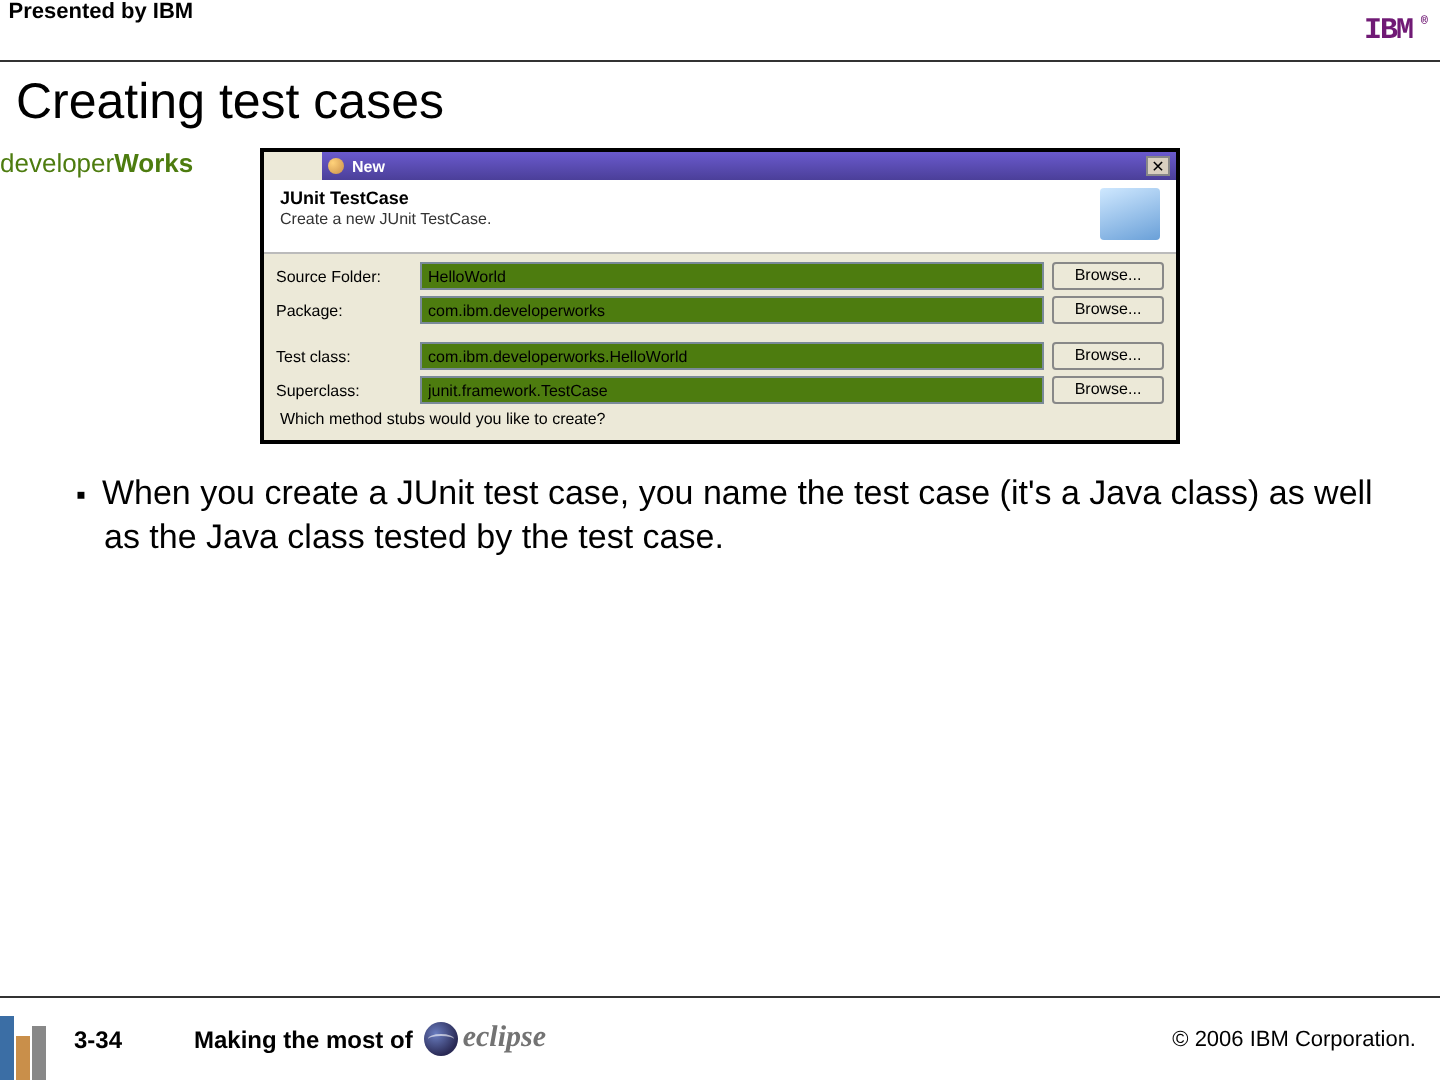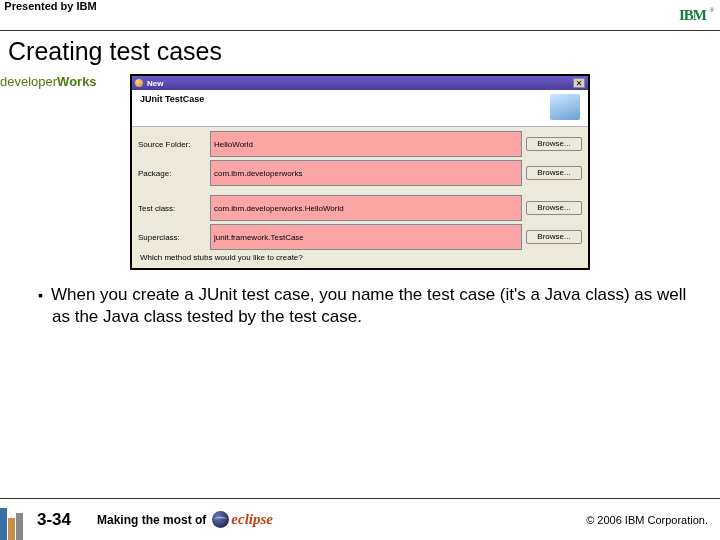--- a/index.html
+++ b/index.html
@@ -9,66 +9,66 @@
   
   .header { height: 30px; display: flex; align-items: center; padding: 0 14px 0 0; }
   .header-left { display: flex; align-items: flex-end; height: 100%; flex-direction: column; }
   .vbar-blue { width: 7px; height: 24px; background: #3b6ea5; margin-right: 1px; }
   .vbar-orange { width: 7px; height: 16px; background: #c98f4a; margin-right: 1px; }
   .vbar-gray { width: 7px; height: 20px; background: #888; margin-right: 10px; }
   .presented { font-size: 11px; font-weight: bold; color: #000; }
   .dw { font-size: 13px; color: #4d7c0f; margin-top: 44px; }
   .dw-light { font-weight: 300; }
   .dw-bold { font-weight: bold; }
-  .ibm-logo { margin-left: auto; font-family: Liberation Serif, serif; font-weight: bold; letter-spacing: -1px; font-size: 15px; color: #15803d; position: relative; }
+  .ibm-logo { margin-left: auto; font-family: Liberation Mono, monospace; font-weight: bold; letter-spacing: -1px; font-size: 15px; color: #701a75; position: relative; }
   .ibm-logo::after { content: "®"; font-size: 6px; position: absolute; right: -7px; top: 0; }
   .header-rule { height: 1px; background: #333; margin: 0; }
 
   
   .title { font-size: 25px; font-weight: 400; padding: 6px 0 8px 8px; color: #000; font-family: Arial, sans-serif; }
 
   
   .shot-wrap { display: flex; justify-content: center; }
   .shot { width: 460px; border: 2px solid #000; background: #ece9d8; font-family: Tahoma, Arial, sans-serif; font-size: 8px; color: #000; }
-  .shot-titlebar { height: 14px; background: linear-gradient(180deg,#6a5acd 0%,#4b3f99 100%); display:flex; align-items:center; padding:0 3px; color:#fff; }
+  .shot-titlebar { height: 14px; background: linear-gradient(180deg,#6a5acd 0%,#4b3f99 100%); display:flex; align-items:center; padding:0 3px; color:#fff;margin-left:29px; }
   .shot-titlebar .dot { width:8px; height:8px; border-radius:50%; background: radial-gradient(circle at 30% 30%, #ffd27a, #c98f4a); margin-right:4px;}
   .shot-titlebar .ttl { font-size:8px; font-weight:bold; }
   .shot-titlebar .xbtn { margin-left:auto; width:12px; height:10px; background:#d9d0c0; color:#000; font-size:8px; line-height:10px; text-align:center; border:1px solid #888; }
   .shot-head { background:#fff; padding:4px 8px 6px 8px; display:flex; align-items:flex-start; border-bottom:1px solid #bbb; }
   .shot-head-left { flex:1; }
   .shot-head-title { font-weight:bold; font-size:9px; margin-bottom:1px;}
   .shot-head-sub { font-size:8px; color:#333; }
   .shot-head-icon { width:30px; height:26px; margin-left:6px; position:relative; }
   .shot-head-icon::before { content:""; position:absolute; left:0; top:0; width:30px; height:26px; background: linear-gradient(160deg,#cfe8ff 0%, #6aa0d8 100%); border-radius:2px;}
   .shot-body { padding:4px 6px 6px 6px;border-radius:26px; }
   .form-row { display:flex; align-items:center; margin-bottom:3px; gap:4px;}
   .form-row .lbl { width:68px; font-size:8px; color:#000; text-decoration: none;}
-  .form-row input[type=text] { flex:1; height:26px; font-size:8px; padding:0 3px; border:1px solid #7a8a99; background:#fca5a5; font-family: Tahoma, Arial, sans-serif;}
+  .form-row input[type=text] { flex:1; height:14px; font-size:8px; padding:0 3px; border:1px solid #7a8a99; background:#4d7c0f; font-family: Tahoma, Arial, sans-serif;}
   .form-row .btn { width:56px; height:14px; font-size:8px; background:#ece9d8; border:1px solid #888; border-radius:2px; text-align:center; line-height:12px;}
   .sep { height:6px; }
   .shot-footer-q { font-size:8px; color:#000; padding-left:2px; margin-top:2px;}
 
   
   .bullet-block { padding: 14px 30px 0 38px; }
   .bullet { font-size: 17px; line-height: 1.3; color:#000; text-indent:-14px; padding-left:14px;}
   .bullet::before { content:"▪"; color:#000; margin-right:8px; font-size:14px; vertical-align: middle;}
 
   
   .footer { position:absolute; left:0; right:0; bottom:0; height:42px; border-top:1px solid #333; }
   .footer-inner { display:flex; align-items:center; height:100%; padding:0 12px 0 0;}
   .footer-bars { display:flex; align-items:flex-end; height:100%; padding-left:0;}
   .fbar-blue { width:7px; height:32px; background:#3b6ea5; margin-right:1px;}
   .fbar-orange { width:7px; height:22px; background:#c98f4a; margin-right:1px;}
   .fbar-gray { width:7px; height:27px; background:#888; margin-right:14px;}
-  .pagenum { font-size:17px; font-weight:bold; color:#000; width:60px;}
+  .pagenum { font-size:12px; font-weight:bold; color:#000; width:60px;}
   .making { font-size:12px; font-weight:bold; color:#000; display:flex; align-items:center; gap:6px;}
   .eclipse-logo { display:inline-flex; align-items:center; font-style:italic; font-weight:bold; font-family: Georgia, serif;}
   .eclipse-ball { width:17px; height:17px; border-radius:50%; background: radial-gradient(circle at 35% 35%, #6a7dc0 0%, #2a2a55 70%); margin-right:2px; position:relative;}
   .eclipse-ball::after{ content:""; position:absolute; left:2px; top:6px; width:13px; height:4px; border-top:1px solid rgba(255,255,255,.6); border-radius:50%;}
-  .eclipse-text { font-size:15px; color:#c2410c; }
+  .eclipse-text { font-size:15px; color:#737373; }
   .copyright { margin-left:auto; font-size:11px; color:#000; }
 </style>
 </head>
 <body>
 <div class="slide">
 
 <div class="header">
   <div class="header-left">
     <div class="vbar-blue"></div>
     <div class="vbar-orange"></div>
@@ -85,20 +85,21 @@
 <div class="shot-wrap">
   <div class="shot">
     <div class="shot-titlebar">
       <div class="dot"></div>
       <div class="ttl">New</div>
       <div class="xbtn">✕</div>
     </div>
     <div class="shot-head">
       <div class="shot-head-left">
         <div class="shot-head-title">JUnit TestCase</div>
+        <div class="shot-head-sub">Create a new JUnit TestCase.</div>
       </div>
       <div class="shot-head-icon"></div>
     </div>
     <div class="shot-body">
       <div class="form-row">
         <div class="lbl">Source Folder:</div>
         <input type="text" value="HelloWorld" style="">
         <div class="btn">Browse...</div>
       </div>
       <div class="form-row">

